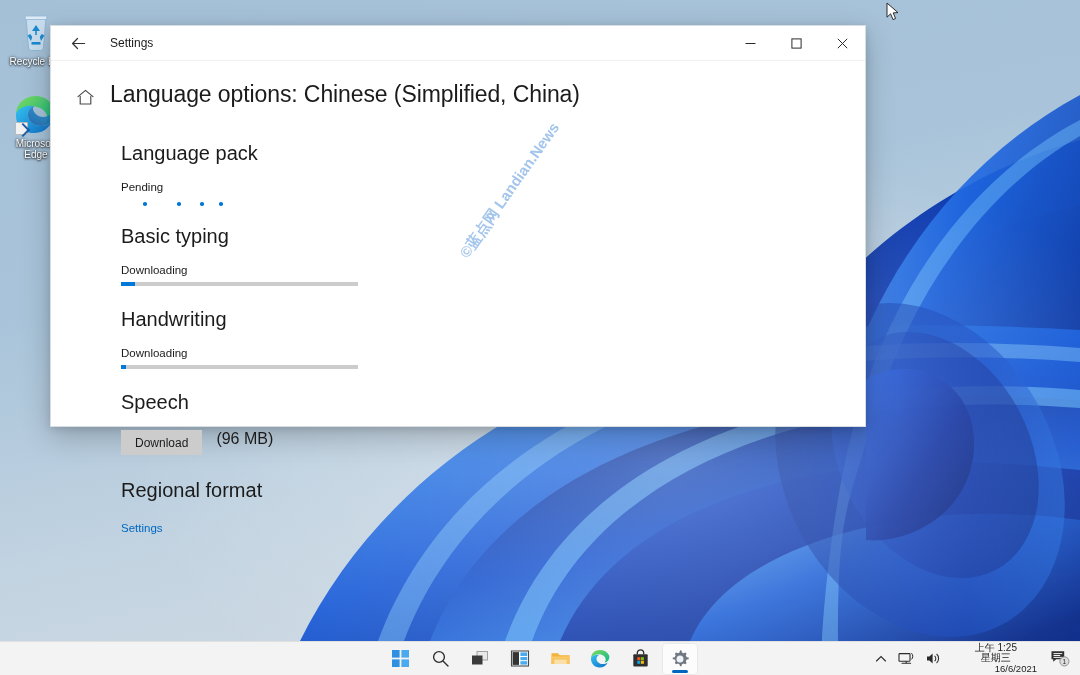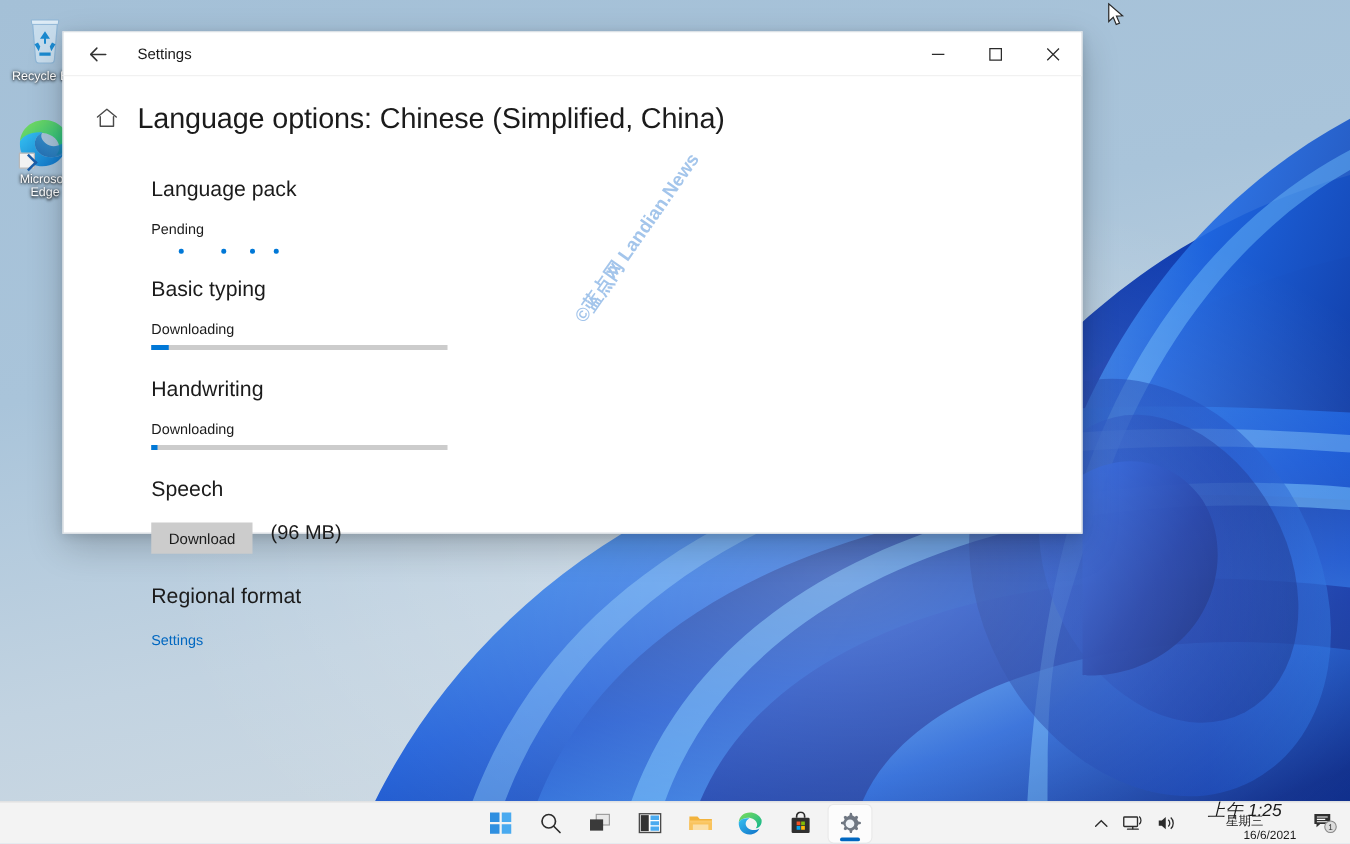--- a/index.html
+++ b/index.html
@@ -91,39 +91,39 @@
   #window-controls { margin-left: auto; display: flex; height: 35px; }
   .win-ctrl {
     width: 46px; height: 35px;
     display: flex; align-items: center; justify-content: center;
     cursor: pointer;
     color: #2b2b2b;
   }
 
   #page-header {
     display: flex;
-    align-items: center;
+    align-items: flex-end;
     padding: 20px 0 0 24px;
   }
   #home-icon { margin-right: 14px; display:flex; align-items:center; }
   #page-title {
     font-size: 23px;
     font-weight: 400;
     color: #1b1b1b;
     letter-spacing: -0.1px;
   }
 
   #content {
     padding: 34px 0 0 70px;
     position: relative;
   }
 
   .section { margin-bottom: 0; }
   .section-heading {
-    font-size: 17px;
+    font-size: 20px;
     font-weight: 400;
     color: #1b1b1b;
     margin-bottom: 16px;
   }
   .status-text {
     font-size: 11.5px;
     color: #1b1b1b;
     margin-bottom: 6px;
   }
 
@@ -250,21 +250,21 @@
     cursor: pointer;
   }
   #clock {
     text-align: center;
     font-size: 9.5px;
     line-height: 10.5px;
     color: #1b1b1b;
     padding: 0 8px;
     cursor: pointer;
   }
-  #clock .l1 { font-size: 14px; font-style: italic; }
+  #clock .l1 { font-size: 10px; }
   #clock .l2 { font-size: 10px; }
   #clock .l3 { font-size: 9.5px; margin-left: 40px; }
 
   
   #cursor {
     position: absolute;
     left: 886px; top: 2px;
     pointer-events: none;
   }
 </style>

